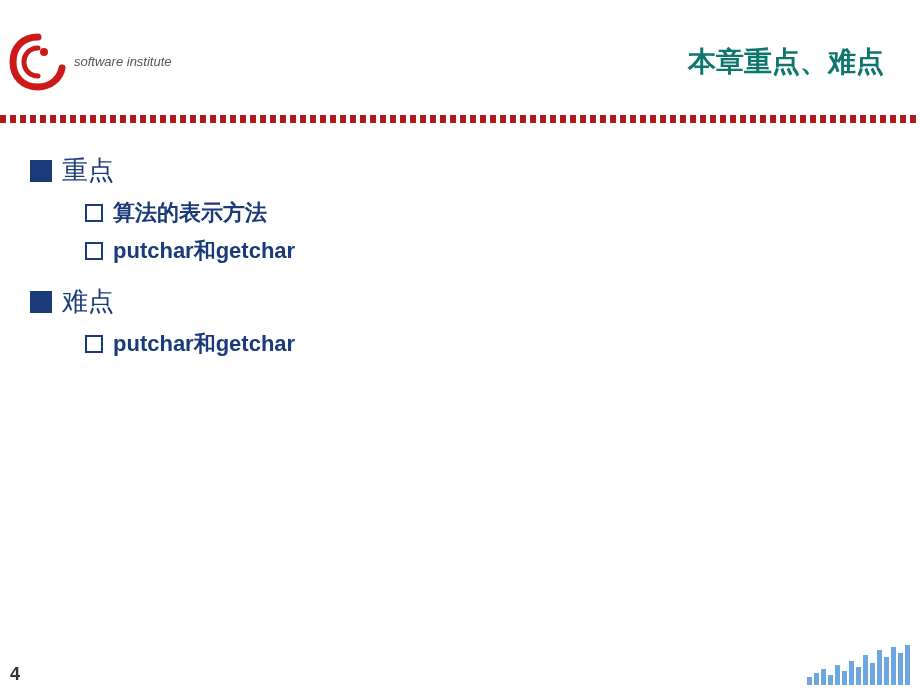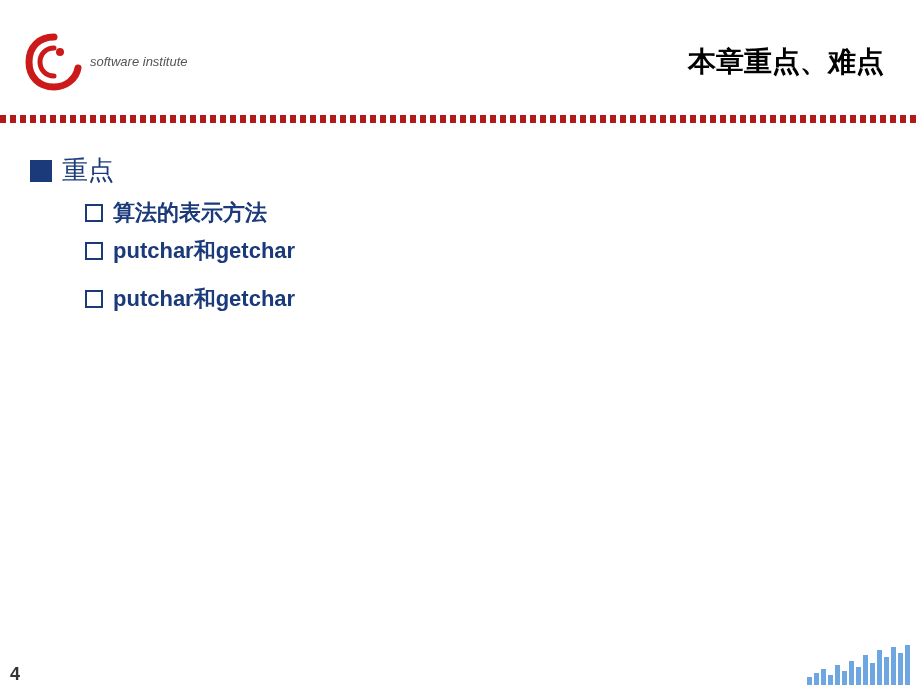--- a/index.html
+++ b/index.html
@@ -11,21 +11,21 @@
       font-family: "Microsoft YaHei", "SimHei", Arial, sans-serif;
       overflow: hidden;
       position: relative;
     }
 
     
     .header {
       display: flex;
       align-items: center;
       justify-content: space-between;
-      padding: 8px 16px 0 24px;
+      padding: 8px 16px 0 8px;
       height: 115px;
     }
 
     .logo-area {
       display: flex;
       align-items: center;
       gap: 6px;
     }
 
     .logo-icon {
@@ -36,21 +36,21 @@
     .institute-text {
       font-size: 13px;
       color: #555;
       font-style: italic;
       line-height: 1.2;
     }
 
     .chapter-title {
       font-size: 28px;
       font-weight: bold;
-      color: #000000;
+      color: #0f766e;
       text-align: right;
       padding-right: 20px;
     }
 
     
     .separator {
       width: 100%;
       height: 8px;
       background-image: repeating-linear-gradient(
         to right,
@@ -196,20 +196,24 @@
         <span class="sub-item-text">算法的表示方法</span>
       </div>
       <div class="sub-item">
         <div class="checkbox-outline"></div>
         <span class="sub-item-text">putchar和getchar</span>
       </div>
     </div>
   </div>
 
   <div class="section">
+    <div class="section-header">
+      <div class="blue-square"></div>
+      <span class="section-title">难点</span>
+    </div>
     <div class="sub-items">
       <div class="sub-item">
         <div class="checkbox-outline"></div>
         <span class="sub-item-text">putchar和getchar</span>
       </div>
     </div>
   </div>
 
 </div>
 

